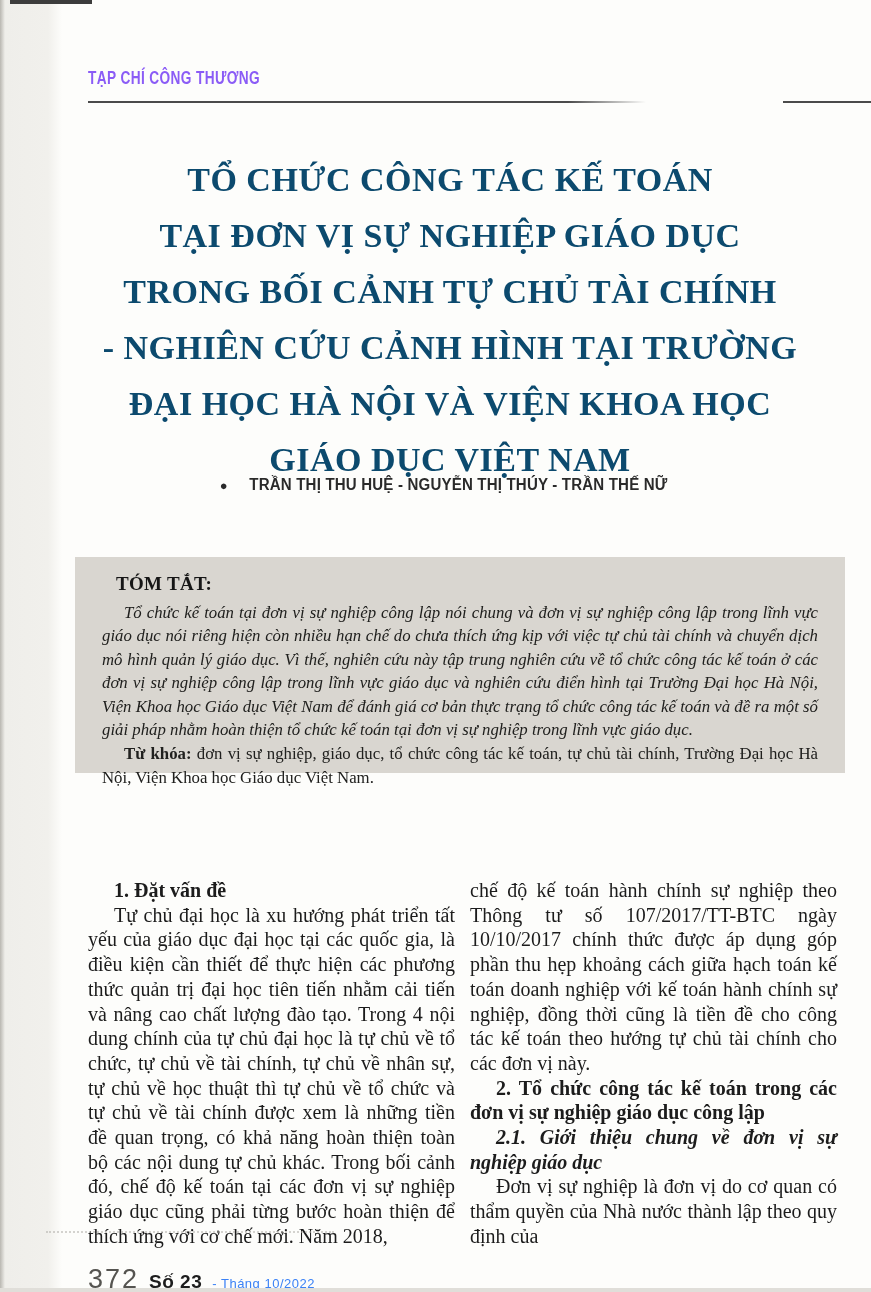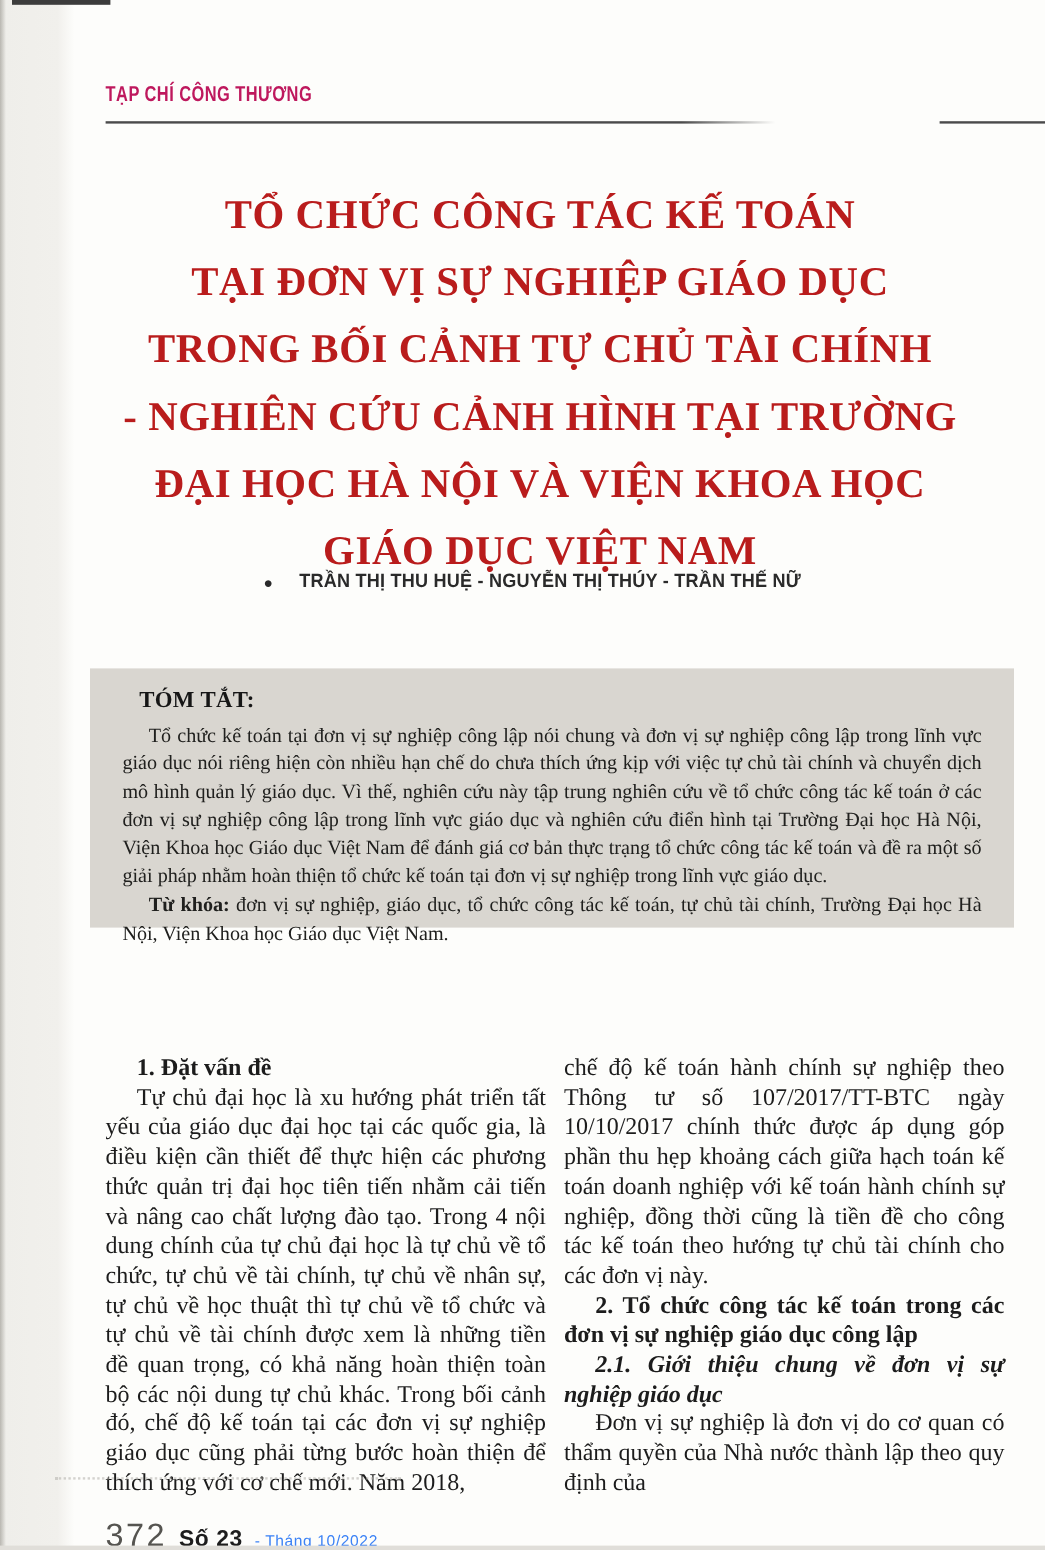--- a/index.html
+++ b/index.html
@@ -21,34 +21,34 @@
     position:absolute;left:0;bottom:0;width:871px;height:4px;background:#e0ded9;
   }
   .bleed-line{
     position:absolute;left:46px;top:1231px;width:288px;height:0;
     border-top:2px dotted #b3b1ac;opacity:.55;
   }
   
   .masthead{
     position:absolute;left:88px;top:68px;
     font-family:"Liberation Sans", sans-serif;font-weight:bold;
-    font-size:18px;color:#be185d;letter-spacing:.5px;white-space:nowrap;
+    font-size:18px;color:#8b5cf6;letter-spacing:.5px;white-space:nowrap;
   }
   .masthead-inner{display:inline-block;transform:scaleX(.76);transform-origin:left center;}
   .header-rule-main{
     position:absolute;left:88px;top:101px;width:558px;height:2px;
     background:linear-gradient(to right,#4b4b4b 0%,#4b4b4b 86%,rgba(75,75,75,0) 100%);
   }
   .header-rule-right{
     position:absolute;left:783px;top:101px;width:88px;height:2px;background:#4b4b4b;
   }
   
   .title-block{
     position:absolute;left:60px;top:152px;width:780px;text-align:center;
-    font-weight:bold;font-size:34px;line-height:56px;color:#b91c1c;
+    font-weight:bold;font-size:34px;line-height:56px;color:#0c4a6e;
     letter-spacing:.5px;
   }
   
   .authors-row{
     position:absolute;left:60px;top:476px;width:780px;
     display:flex;justify-content:center;align-items:center;gap:8px;
     font-family:"Liberation Sans", sans-serif;font-weight:bold;
     font-size:16px;color:#2a2a2a;
   }
   .author-bullet{font-size:13px;line-height:1;}
@@ -56,21 +56,21 @@
   
   .abstract-box{
     position:absolute;left:75px;top:557px;width:770px;height:216px;
     background:#d9d6d0;box-sizing:border-box;padding:16px 27px 0 27px;
   }
   .abstract-heading{
     font-weight:bold;font-size:19px;color:#161616;margin:0 0 6px 14px;letter-spacing:.3px;
   }
   .abstract-body{
     margin:0;font-size:16.8px;line-height:23.4px;text-align:justify;
-    text-indent:22px;color:#20201e;
+    text-indent:22px;color:#20201e;font-style:italic;
   }
   .abstract-keywords{
     margin:1px 0 0 0;font-size:16.8px;line-height:23.4px;text-align:justify;
     text-indent:22px;color:#20201e;
   }
   .kw-label{font-weight:bold;}
   
   .columns{
     position:absolute;left:88px;top:878px;width:750px;
     display:flex;gap:15px;

